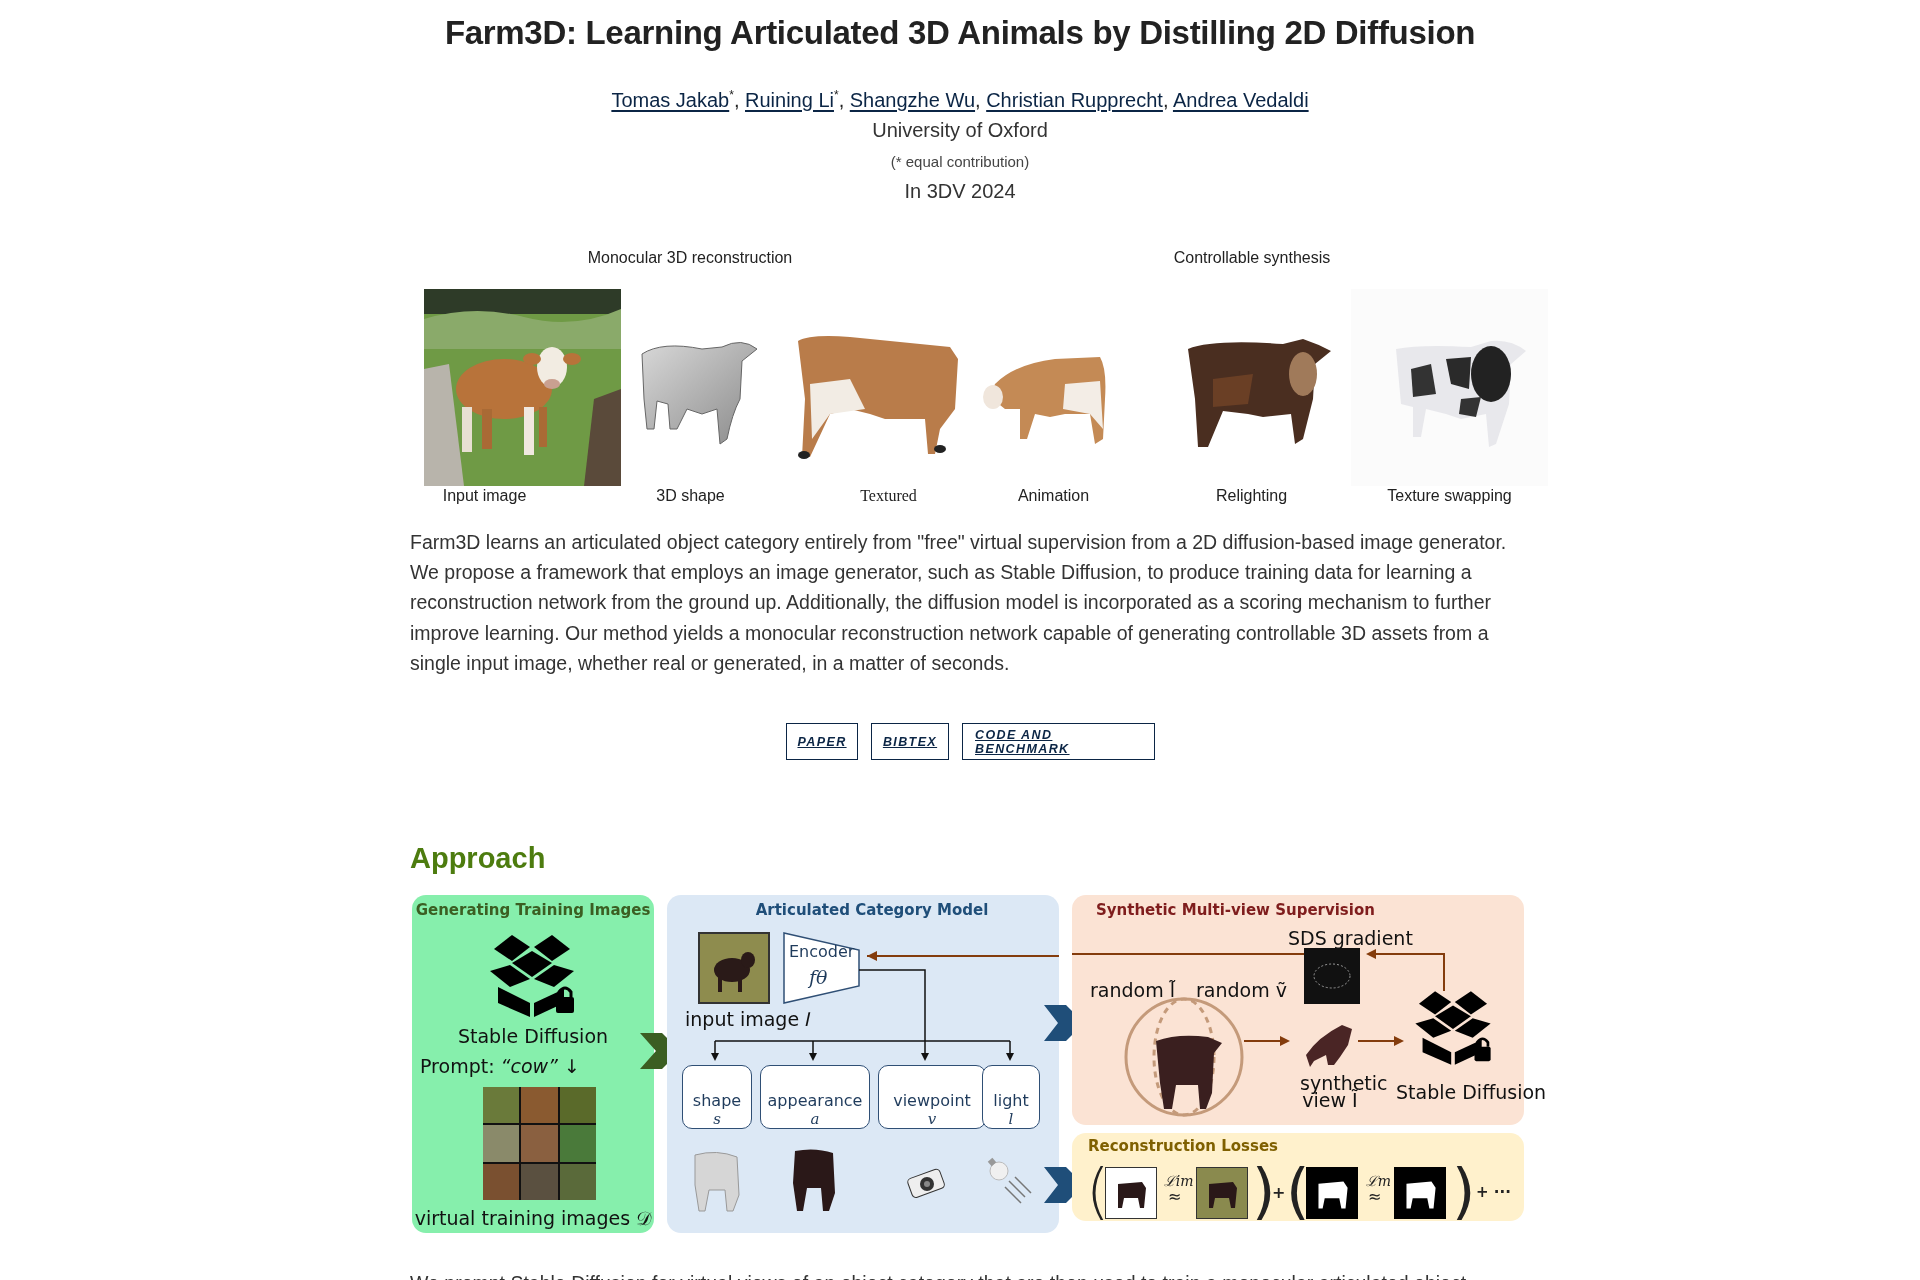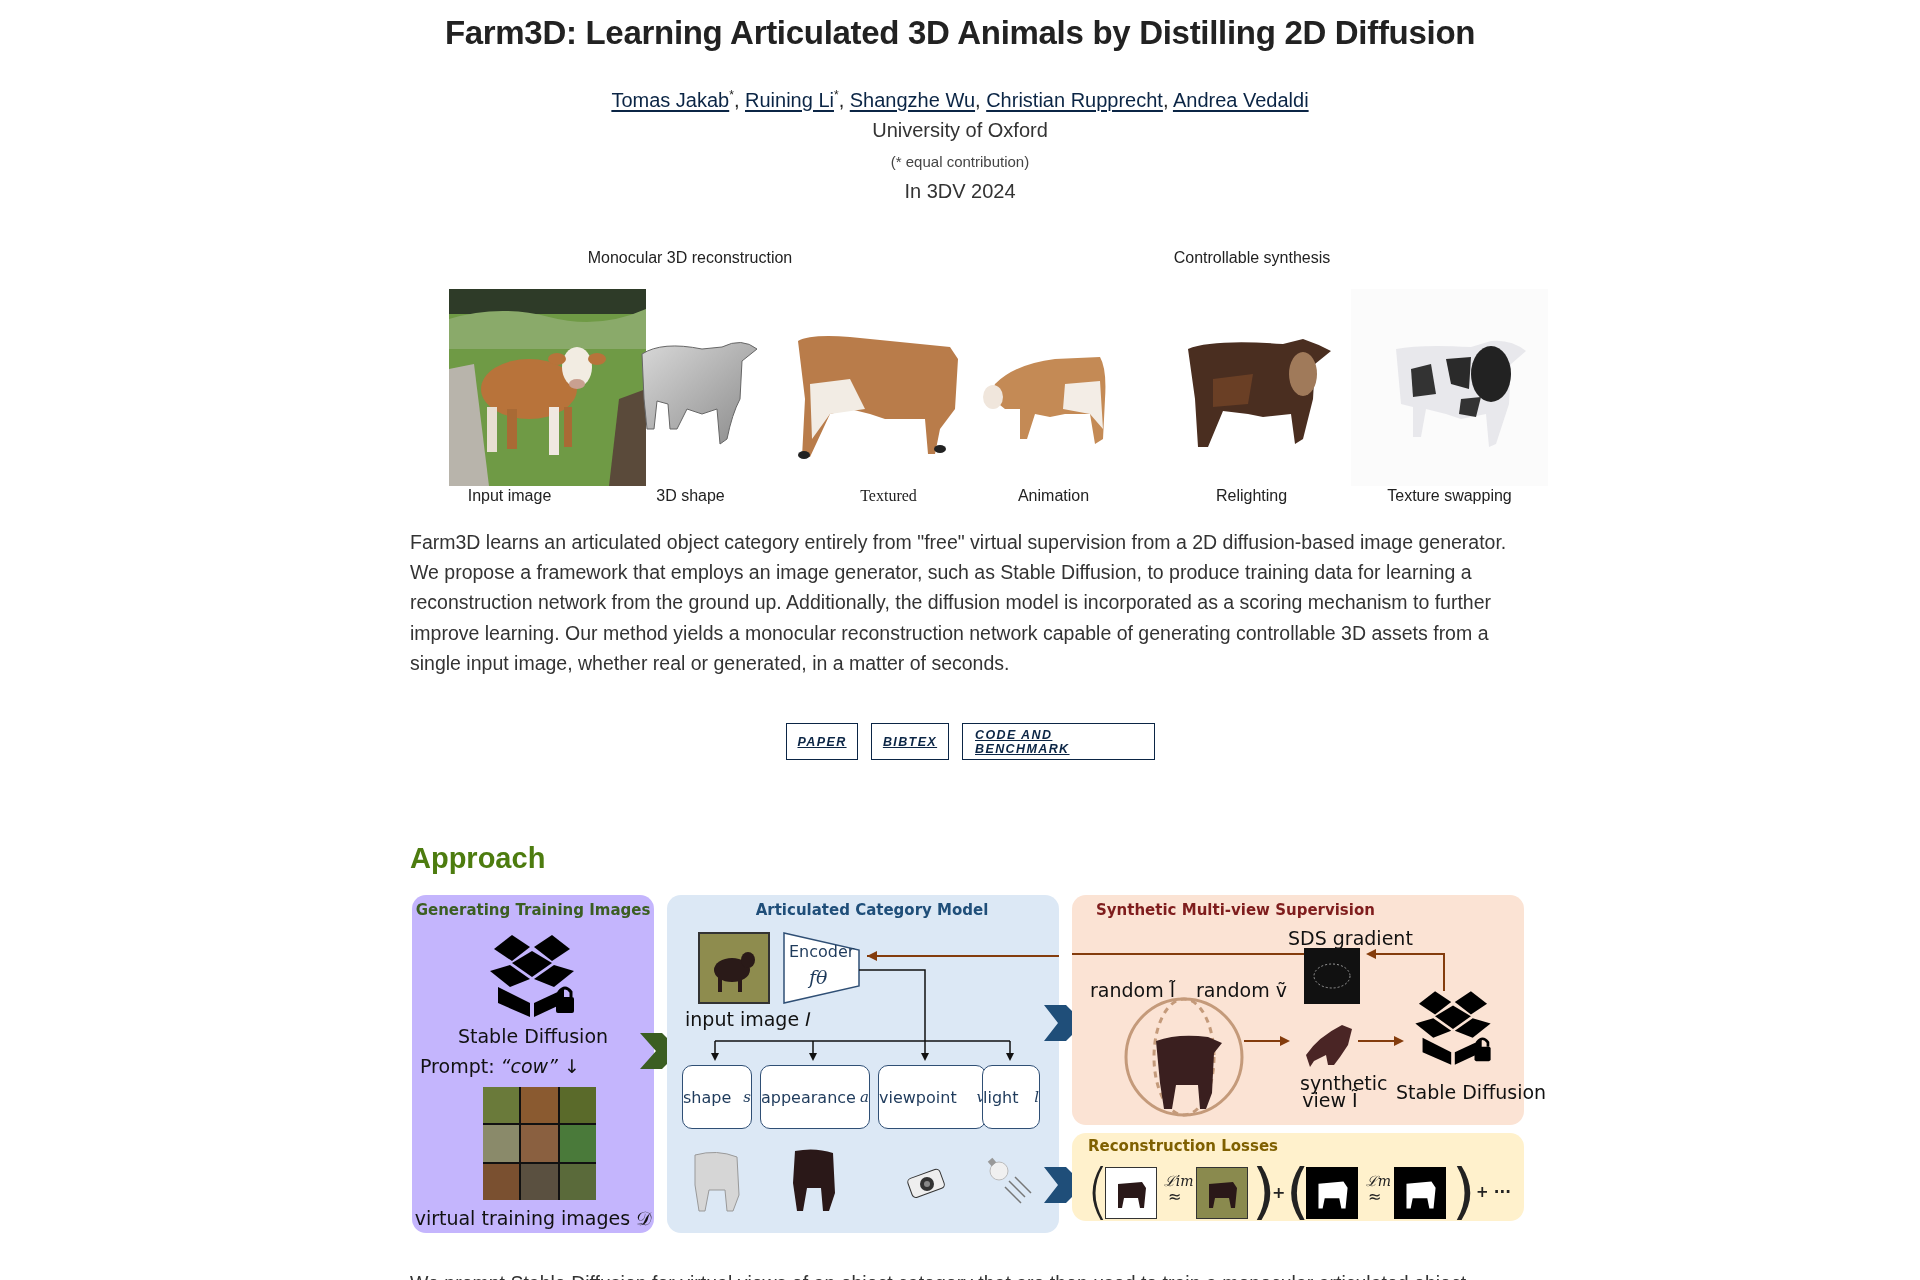--- a/index.html
+++ b/index.html
@@ -24,28 +24,28 @@
 
   .btn-row { position: absolute; top: 723px; left: 786px; display: flex; gap: 13px; font-style: italic; }
   .btn { height: 37px; border: 1.5px solid #0b2545; color: #0b2545; font-size: 12.5px; font-weight: bold;
     letter-spacing: 1.4px; display: flex; align-items: center; justify-content: center; padding: 0 12px; background: #fff; }
 
   .section-h { position: absolute; top: 842px; left: 410px; font-size: 29px; font-weight: bold; color: #4d7c0f; }
 
   .diagram { position: absolute; top: 893px; left: 410px; width: 1120px; height: 344px; font-family: "DejaVu Sans", sans-serif; }
   .panel { position: absolute; border-radius: 14px; }
   .panel-title { position: absolute; font-weight: bold; font-size: 15px; }
-  .p-green { left: 2px; top: 2px; width: 242px; height: 338px; background: #c4b5fd; }
+  .p-green { left: 2px; top: 2px; width: 242px; height: 338px; background: #86efac; }
   .p-blue { left: 257px; top: 2px; width: 392px; height: 338px; background: #dce8f5; }
   .p-orange { left: 662px; top: 2px; width: 452px; height: 230px; background: #fbe3d4; }
   .p-yellow { left: 662px; top: 240px; width: 452px; height: 88px; background: #fff1cc; }
 
   .small-txt { position: absolute; font-size: 19px; color: #111; white-space: nowrap; }
   .latent { position: absolute; top: 170px; height: 64px; border: 1.5px solid #2f4f75; border-radius: 10px; background: #fff;
-    display: flex; flex-direction: row; align-items: center; justify-content: space-between; color: #1f3b5c; font-size: 16px; }
+    display: flex; flex-direction: column; align-items: center; justify-content: flex-end; color: #1f3b5c; font-size: 16px; }
   .latent i { font-family: "DejaVu Serif", serif; font-size: 15px; }
 
   .bottom-text { position: absolute; top: 1272px; left: 410px; width: 1130px; font-size: 19.5px; color: #333; white-space: nowrap; }
 </style>
 </head>
 <body>
 
 <h1 class="title">Farm3D: Learning Articulated 3D Animals by Distilling 2D Diffusion</h1>
 
 <div class="authors">
@@ -55,21 +55,21 @@
   <a href="#">Christian Rupprecht</a>,
   <a href="#">Andrea Vedaldi</a>
 </div>
 <div class="affil">University of Oxford</div>
 <div class="note">(* equal contribution)</div>
 <div class="venue">In 3DV 2024</div>
 
 <div class="group-label" style="left:490px;width:400px;">Monocular 3D reconstruction</div>
 <div class="group-label" style="left:1052px;width:400px;">Controllable synthesis</div>
 
-<div class="teaser-item" style="left:411px;padding-left:38px;">
+<div class="teaser-item" style="left:386px;padding-left:38px;">
   <div class="teaser-img">
     <svg width="197" height="197" viewBox="0 0 197 197">
       <rect width="197" height="197" fill="#6f9a45"></rect>
       <rect width="197" height="25" fill="#2e3b28"></rect>
       <path d="M0 30 Q50 15 100 28 T197 20 L197 60 L0 60Z" fill="#8aaa6a"></path>
       <path d="M0 80 L25 75 L40 197 L0 197Z" fill="#b8b4ab"></path>
       <path d="M170 110 L197 100 L197 197 L160 197Z" fill="#5a4a3a"></path>
       <ellipse cx="80" cy="100" rx="48" ry="30" fill="#b8733a"></ellipse>
       <rect x="38" y="118" width="10" height="45" fill="#e8dfd2"></rect>
       <rect x="58" y="120" width="10" height="40" fill="#a96a35"></rect>

